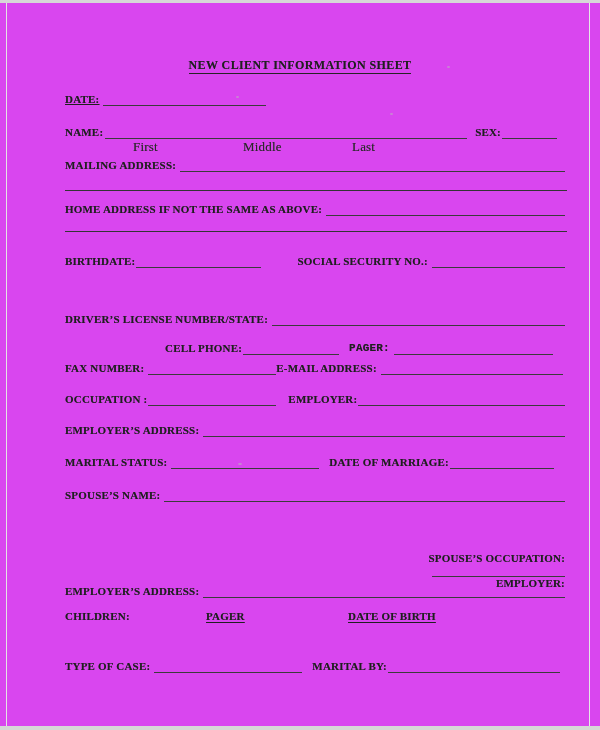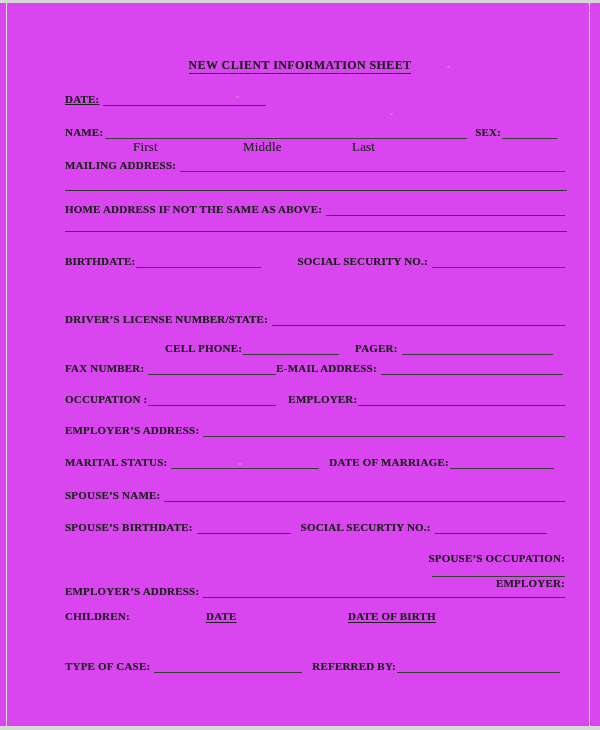--- a/index.html
+++ b/index.html
@@ -102,21 +102,21 @@
 
   <div class="row" style="top:287px;margin-top:25px;">
     <span class="lbl">DRIVER’S LICENSE NUMBER/STATE:</span>
     <span class="fl grow"></span>
   </div>
 
 
   <div class="row" style="top:341px;padding-left:100px;">
     <span class="lbl">CELL PHONE:</span>
     <span class="fl" style="width:96px;margin-left:1px;"></span>
-    <span class="lbl" style="margin-left:16px;">PAGER:</span>
+    <span class="lbl" style="margin-left:10px;font-family:Liberation Mono, monospace;">PAGER:</span>
     <span class="fl grow" style="margin-right:12px;"></span>
   </div>
 
   <div class="row" style="top:361px;">
     <span class="lbl">FAX NUMBER:</span>
     <span class="fl" style="width:128px;"></span>
     <span class="lbl" style="">E-MAIL ADDRESS:</span>
     <span class="fl grow" style="margin-right:2px;"></span>
   </div>
 
@@ -137,44 +137,38 @@
     <span class="fl grow"></span>
   </div>
 
   <div class="row" style="top:455px;">
     <span class="lbl">MARITAL STATUS:</span>
     <span class="fl" style="width:148px;"></span>
     <span class="lbl" style="margin-left:10px;">DATE OF MARRIAGE:</span>
     <span class="fl grow" style="margin-left:1px;margin-right:11px;"></span>
   </div>
 
-  <div class="row" style="top:520px;">
-    <span class="lbl">SPOUSE’S BIRTHDATE:</span>
-    <span class="fl" style="width:94px;"></span>
-    <span class="lbl" style="margin-left:10px;">SOCIAL SECURTIY NO.:</span>
-    <span class="fl grow" style="margin-right:18px;"></span>
-  </div>
 
   <div class="row" style="top:552px;flex-direction:column;">
     <span class="lbl">SPOUSE’S OCCUPATION:</span>
     <span class="fl" style="width:133px;"></span>
     <span class="lbl" style="margin-left:8px;">EMPLOYER:</span>
     <span class="fl grow" style="margin-right:12px;"></span>
   </div>
 
   <div class="row" style="top:584px;">
     <span class="lbl">EMPLOYER’S ADDRESS:</span>
     <span class="fl grow"></span>
   </div>
 
   <div class="row children-row" style="top:609px;">
     <span class="lbl">CHILDREN:</span>
-    <span class="lbl col-hdr hdr-name">DATE</span>
+    <span class="lbl col-hdr hdr-name">PAGER</span>
     <span class="lbl col-hdr hdr-dob">DATE OF BIRTH</span>
   </div>
 
   <div class="row" style="top:659px;">
     <span class="lbl">TYPE OF CASE:</span>
     <span class="fl" style="width:148px;"></span>
-    <span class="lbl" style="margin-left:10px;">REFERRED BY:</span>
+    <span class="lbl" style="margin-left:10px;">MARITAL BY:</span>
     <span class="fl grow" style="margin-left:1px;margin-right:5px;"></span>
   </div>
 </div>
 
 </body></html>

